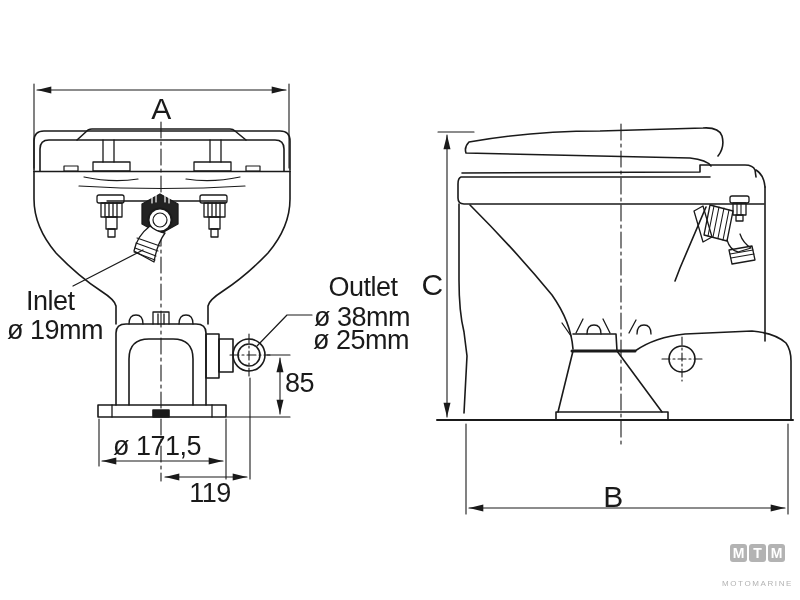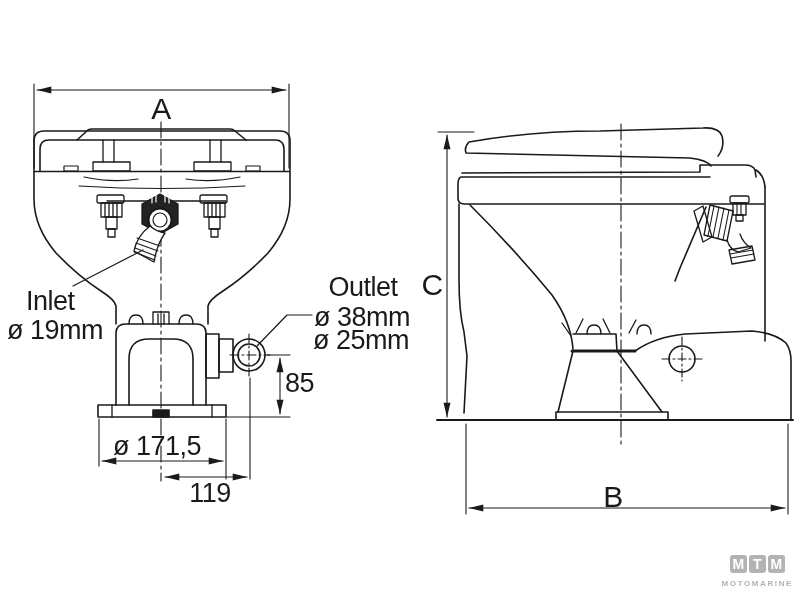--- a/index.html
+++ b/index.html
@@ -6,21 +6,21 @@
   .stage{position:relative;width:800px;height:600px;background:#fff;overflow:hidden;
          font-family:"Liberation Sans",sans-serif;}
   svg{position:absolute;left:0;top:0;}
   svg text{fill:#1a1a1a;font-family:"Liberation Sans",sans-serif;letter-spacing:-0.5px;}
   .dimtxt{font-size:27px;}
   .lettxt{font-size:30px;}
   .logo{position:absolute;right:7px;bottom:12px;text-align:center;}
   .squares{display:flex;gap:2px;justify-content:center;}
   .sq{width:17px;height:18px;background:#b3b3b3;border-radius:3px;color:#fff;
       font-weight:bold;font-size:14px;line-height:18px;text-align:center;}
-  .brand{font-size:8px;font-weight:bold;color:#b3b3b3;letter-spacing:1.6px;margin-top:6px;}
+  .brand{font-size:8px;font-weight:normal;color:#b3b3b3;letter-spacing:1.6px;margin-top:17px;}
 </style>
 </head>
 <body>
 
 <div class="stage">
 <svg width="800" height="600" viewBox="0 0 800 600">
   <defs>
     <marker id="arr" viewBox="0 0 14 8" refX="13.5" refY="4" markerWidth="14" markerHeight="8" orient="auto-start-reverse">
       <path d="M0.5,0.8 L13.5,4 L0.5,7.2 Z" fill="#1a1a1a"></path>
     </marker>

